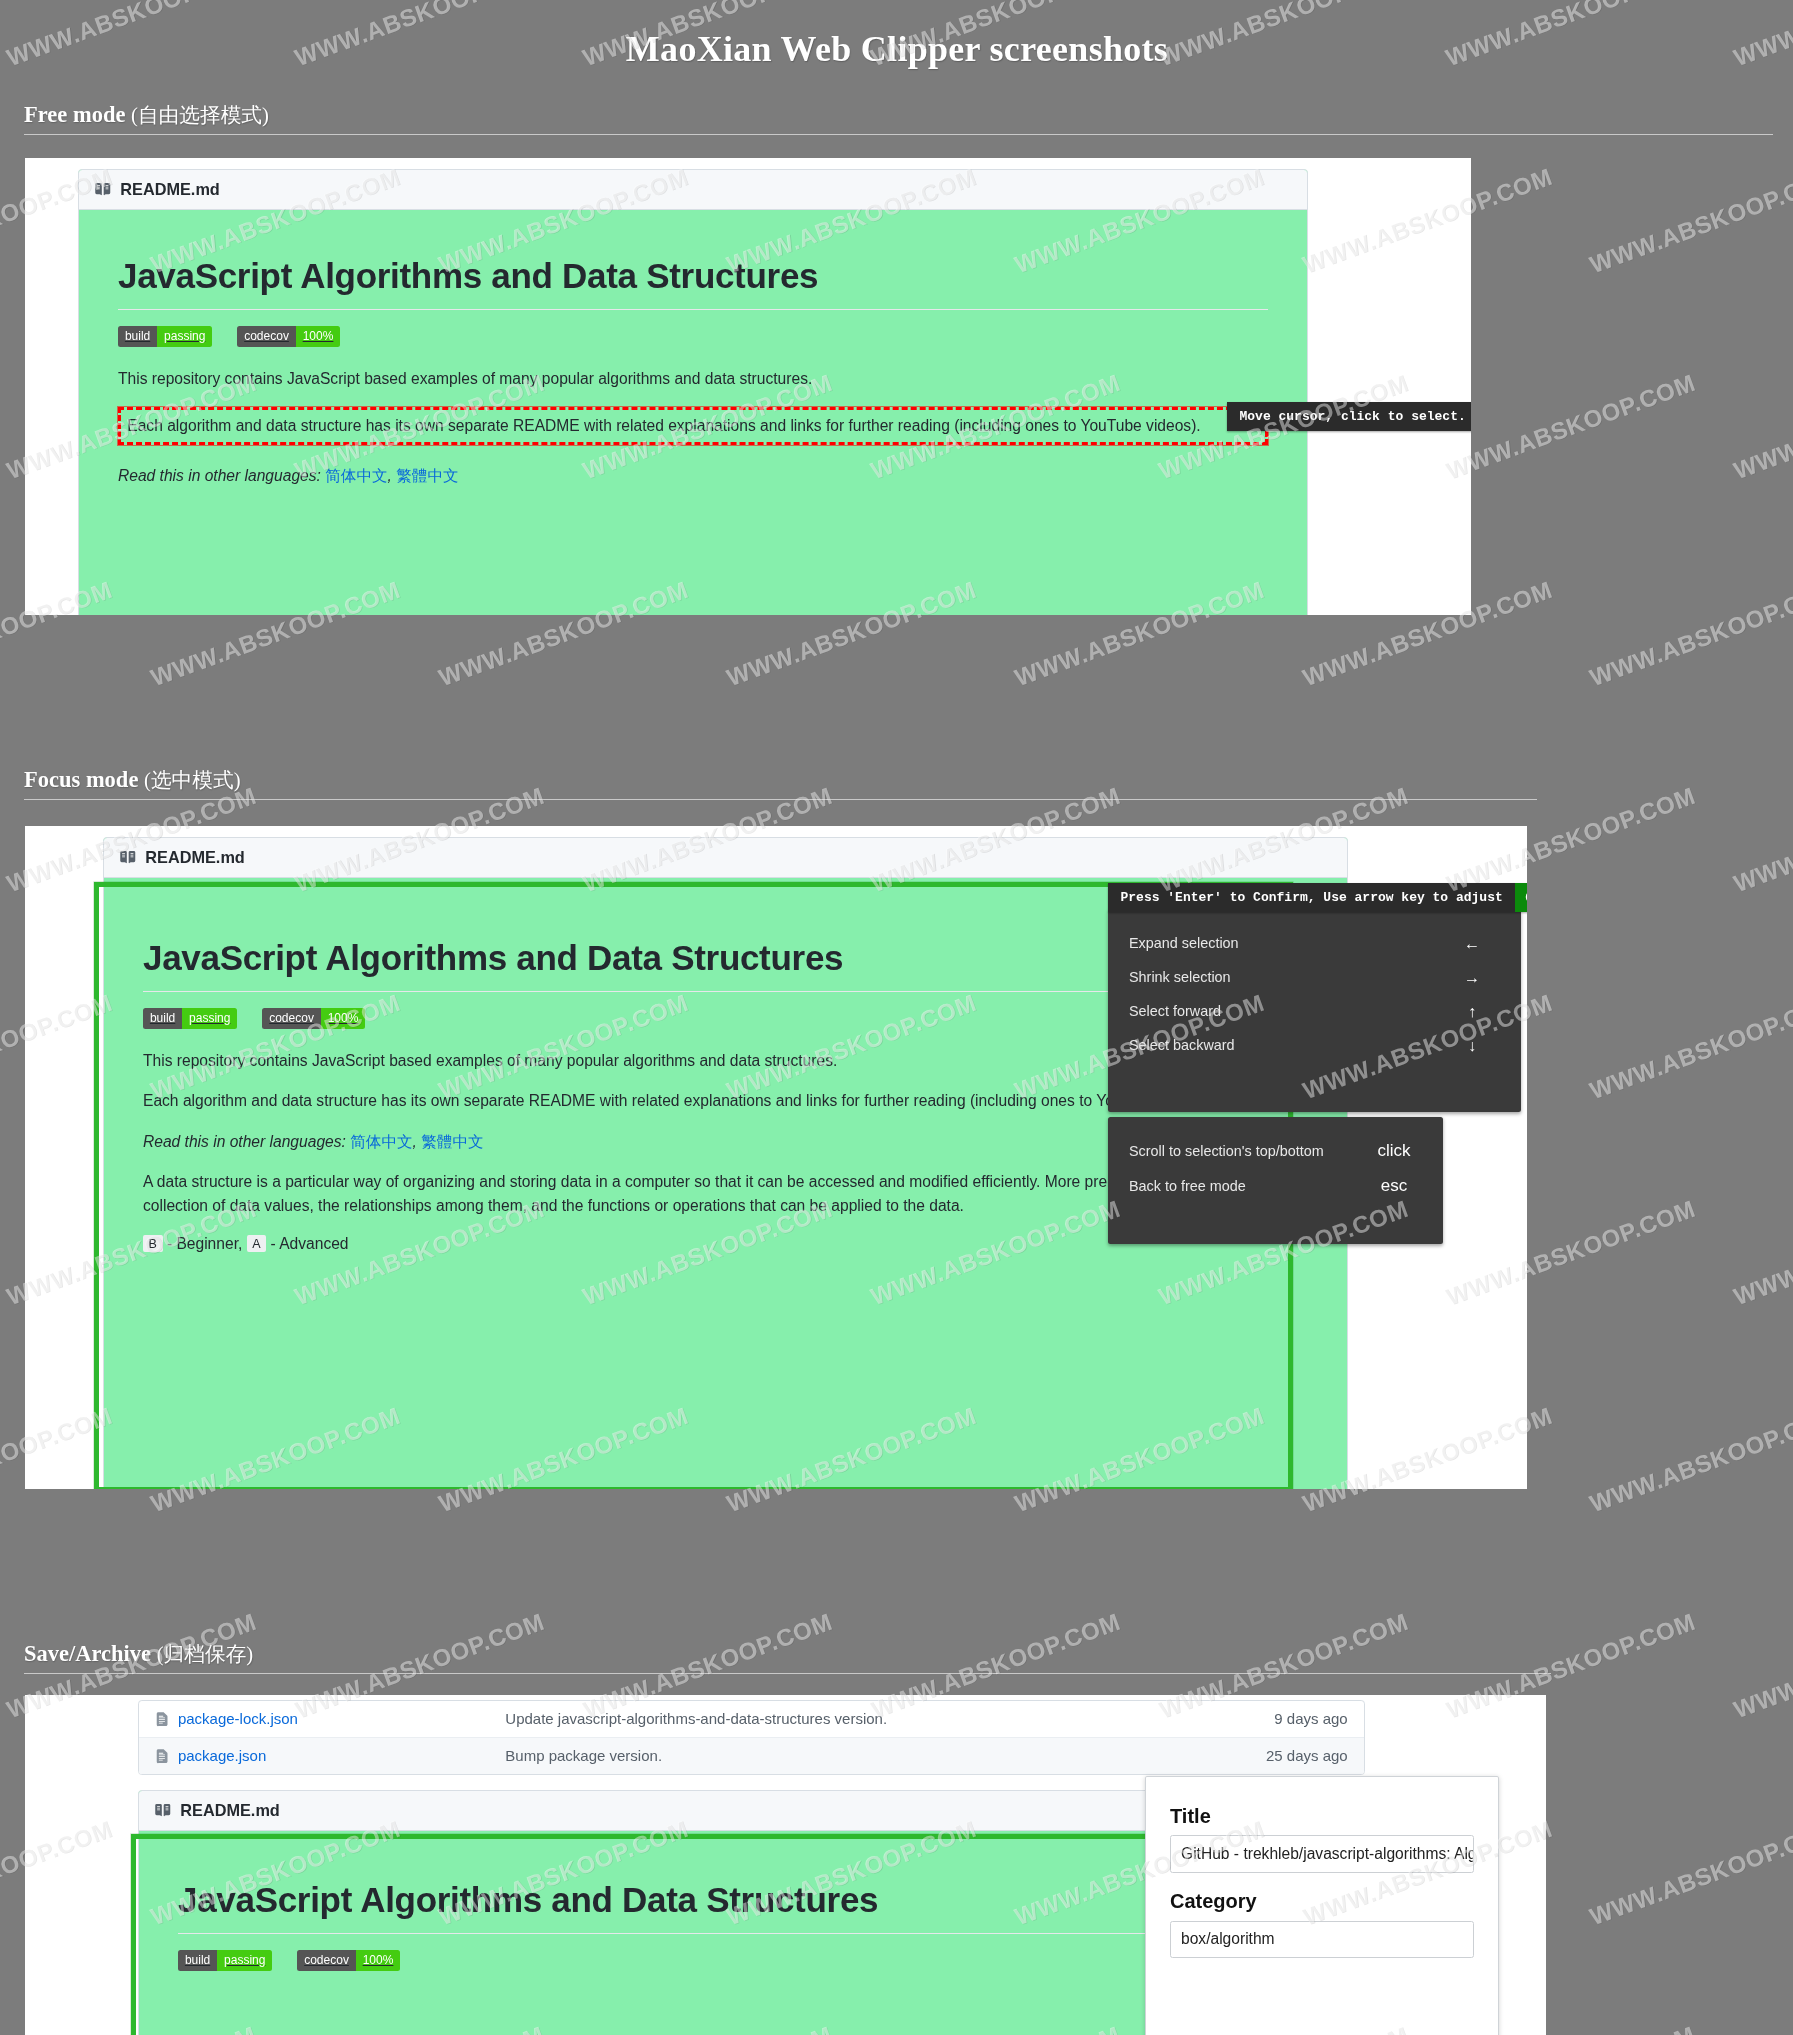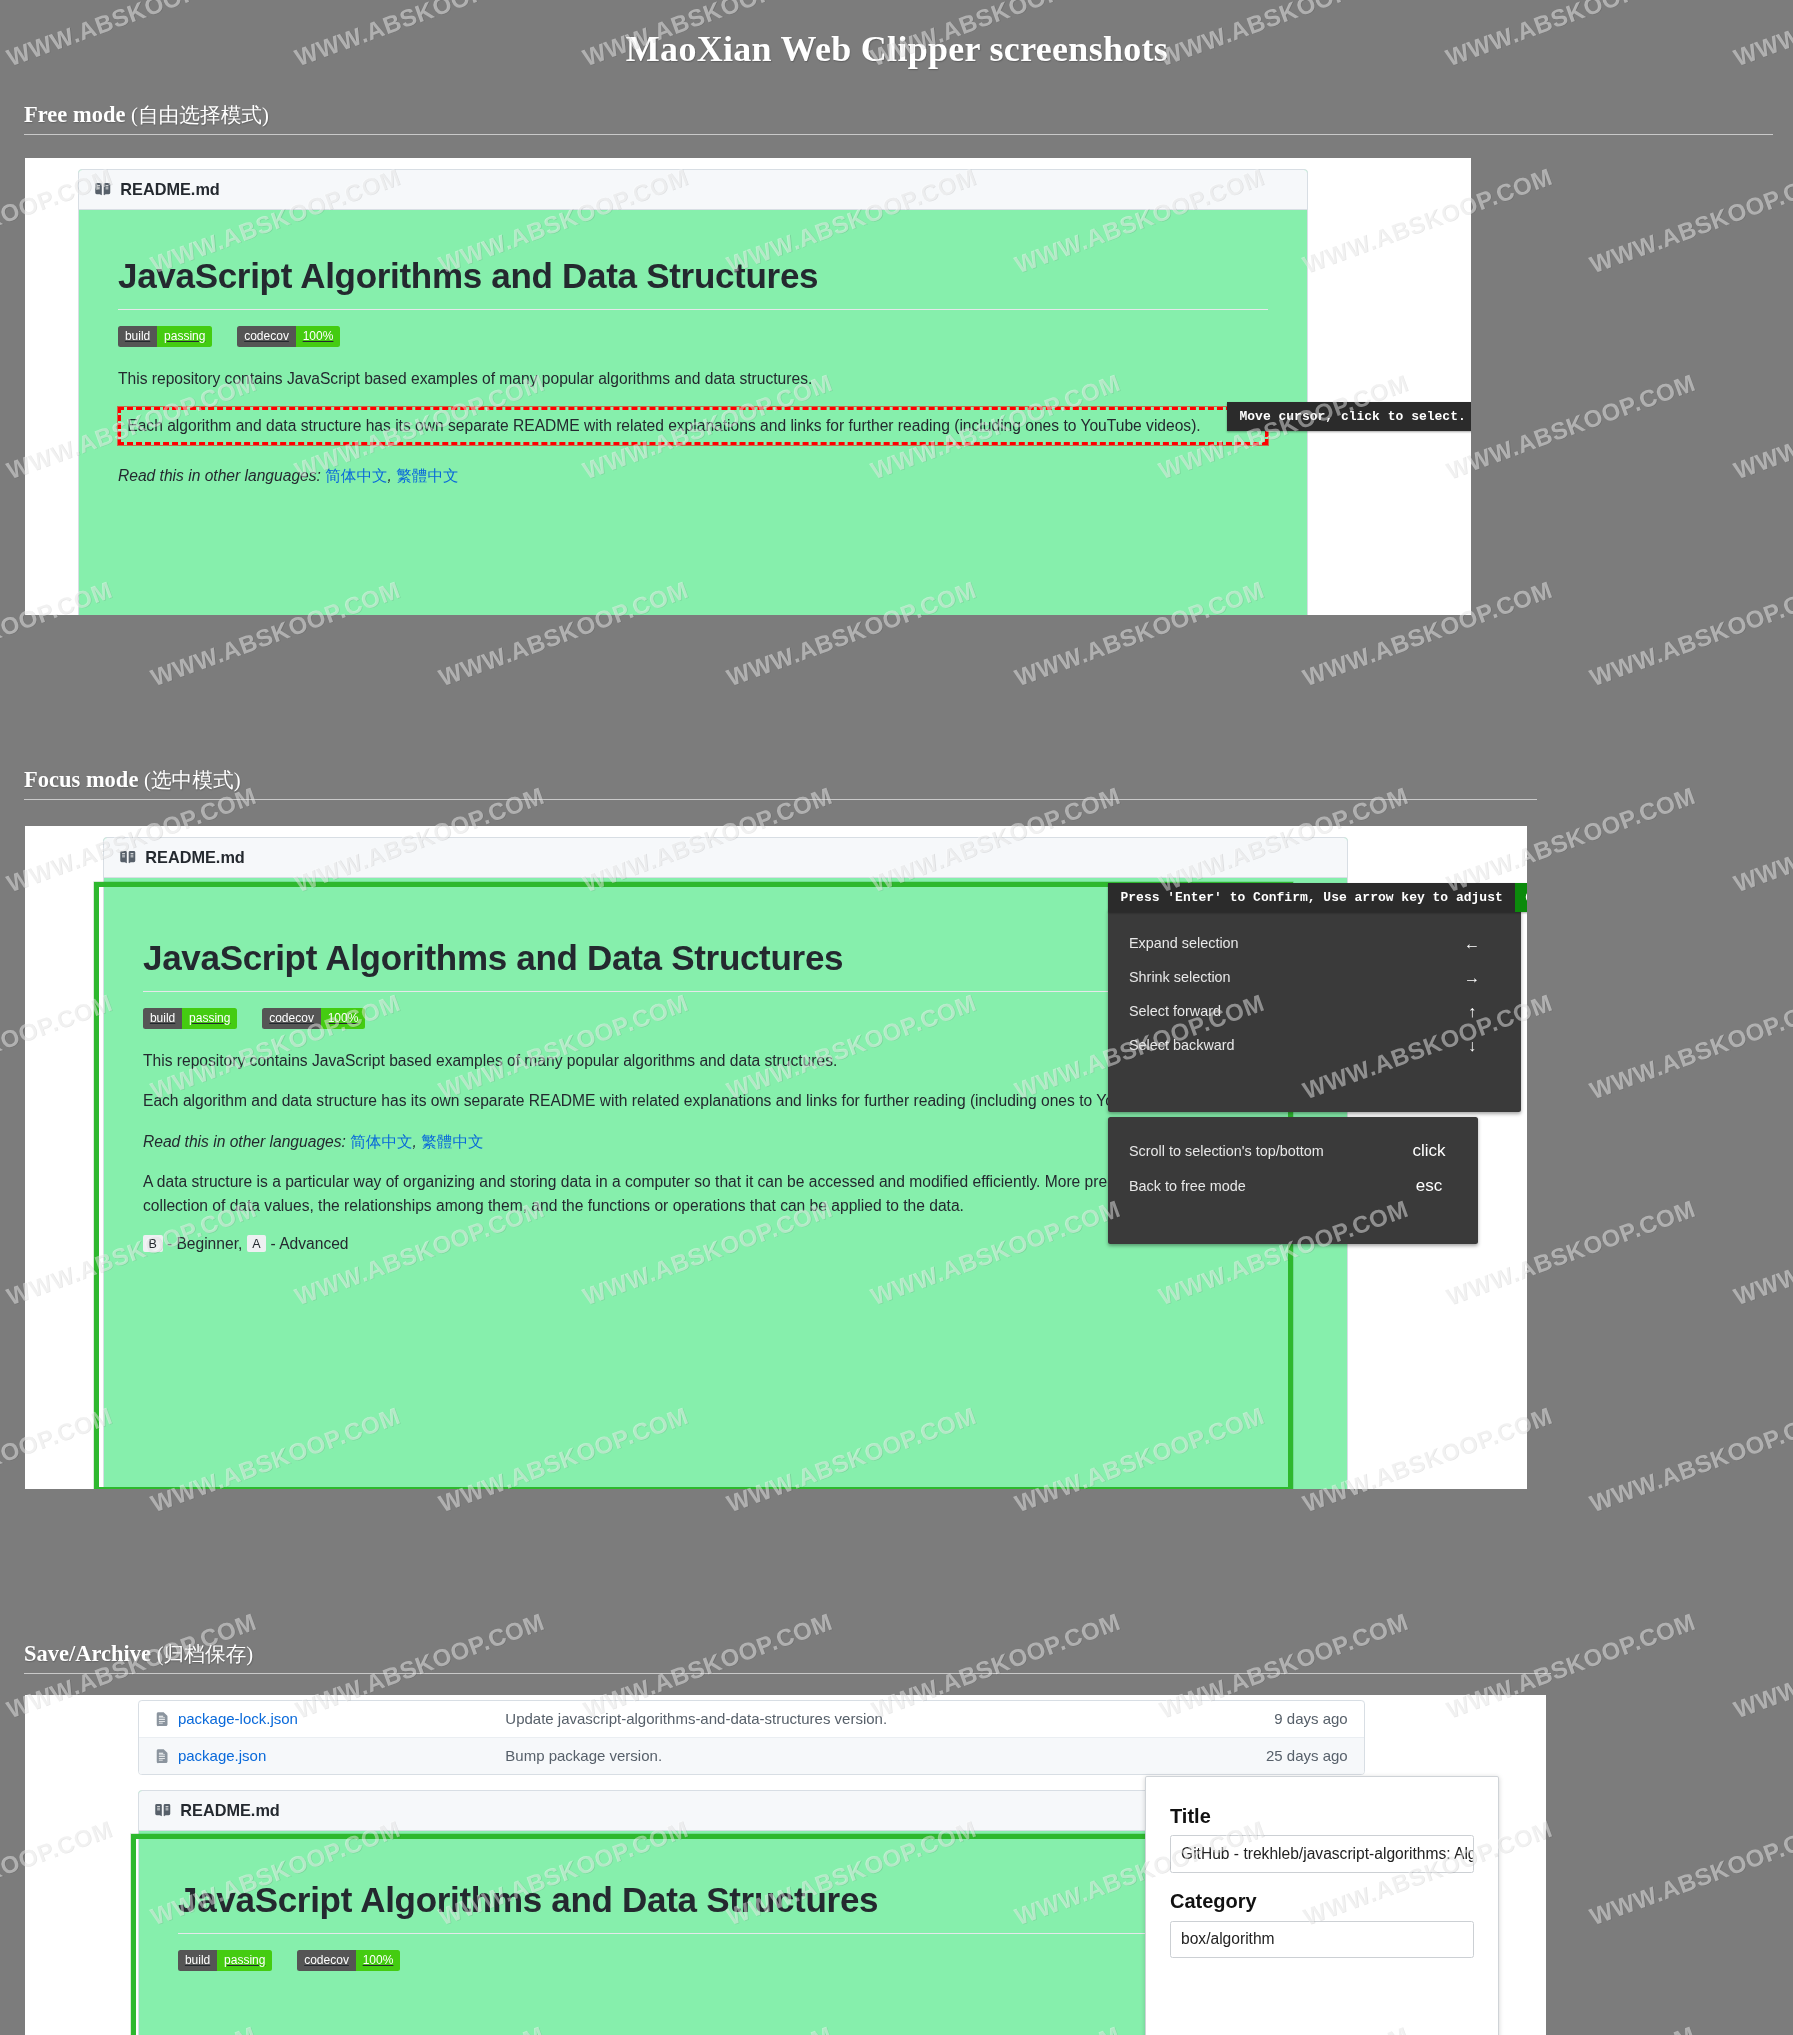--- a/index.html
+++ b/index.html
@@ -408,21 +408,21 @@
       <span class="act">Select forward</span>
       <span class="key">↑</span>
     </div>
     <div class="help-row">
       <span class="act">Select backward</span>
       <span class="key">↓</span>
     </div>
     <div style="height:33px;"></div>
   </div>
 
-  <div class="help-panel" style="left:1083px; top:291px; width:370px;">
+  <div class="help-panel" style="left:1083px; top:291px; width:335px;">
     <div class="help-row">
       <span class="act">Scroll to selection's top/bottom</span>
       <span class="key word">click</span>
     </div>
     <div class="help-row">
       <span class="act">Back to free mode</span>
       <span class="key word">esc</span>
     </div>
     <div style="height:24px;"></div>
   </div>

